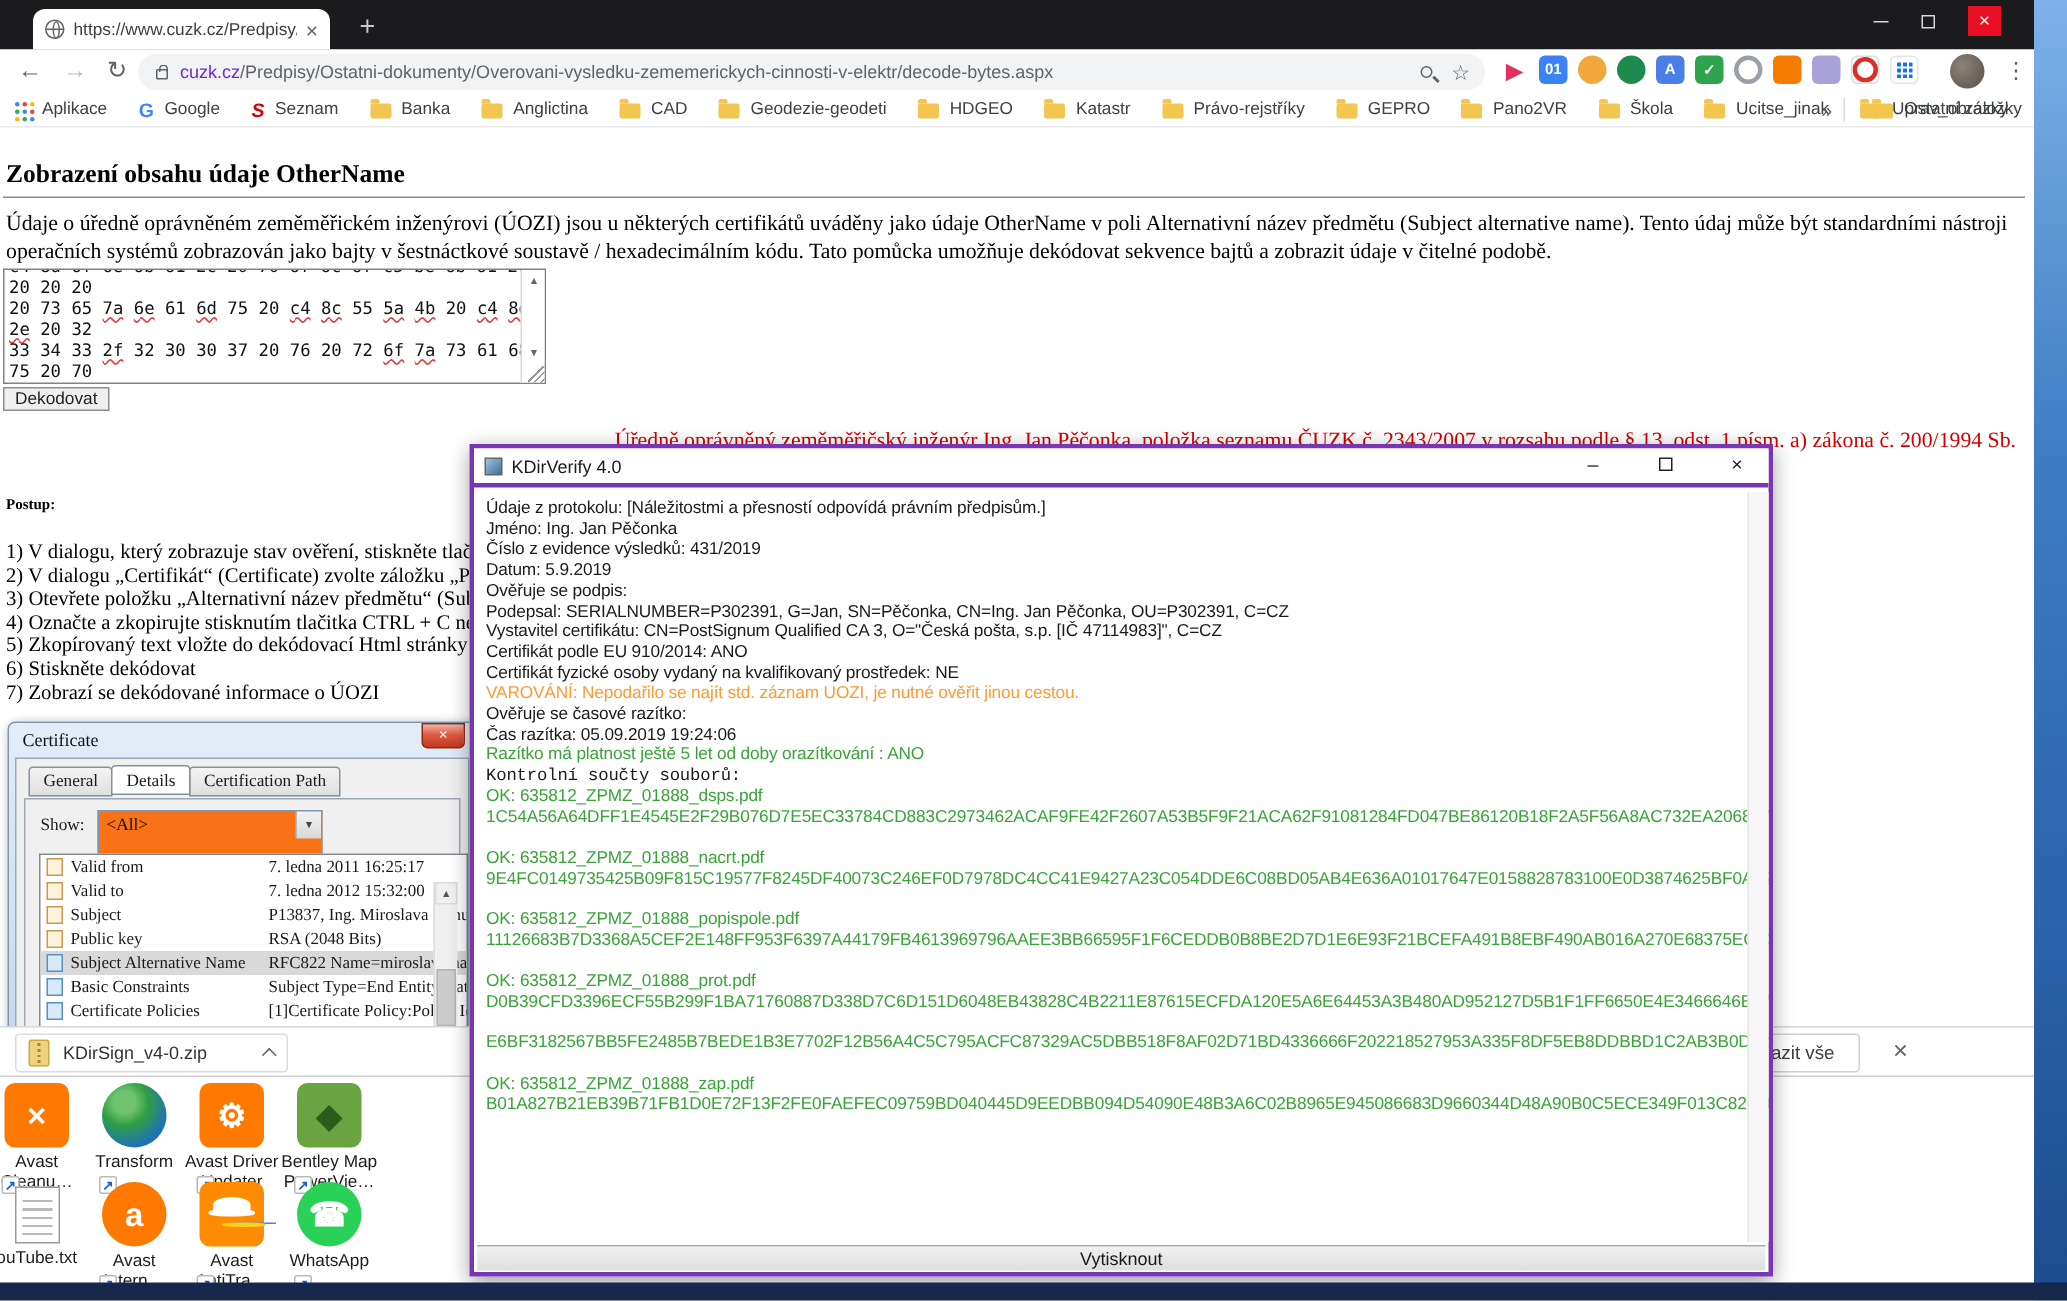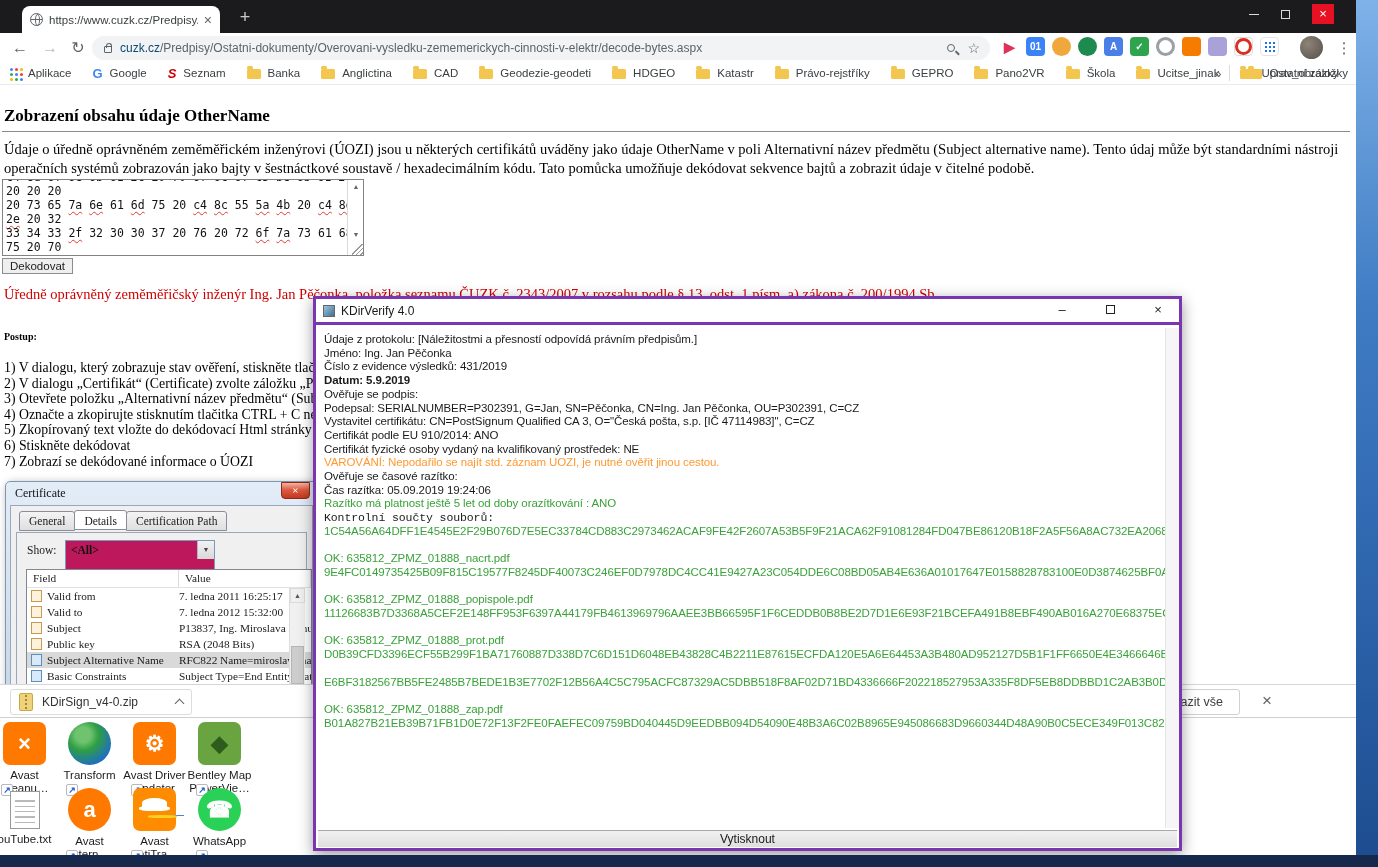--- a/index.html
+++ b/index.html
@@ -19,21 +19,21 @@
   .win-min { width:10px; height:1px; background:#d8dadd; }
   .win-max { width:9px; height:9px; border:1px solid #d8dadd; }
   .win-close { width:22px; height:20px; background:#e81123; color:#fff; font-size:13px; text-align:center; line-height:19px; }
 
   .toolbar { position:absolute; left:0; top:33px; width:1356px; height:29px; background:#fff; }
   .nav-ic { position:absolute; top:3px; font-size:16px; color:#5f6368; width:24px; text-align:center; line-height:24px; }
   .addr { position:absolute; left:92px; top:3px; width:898px; height:24px; background:#f1f3f4; border-radius:12px; display:flex; align-items:center; padding:0 10px; }
   .lock { width:8px; height:7px; border:1.2px solid #5f6368; border-radius:1px; position:relative; margin:3px 8px 0 2px; flex:0 0 auto; }
   .lock::before { content:""; position:absolute; left:0.5px; top:-4px; width:4px; height:4px; border:1.2px solid #5f6368; border-bottom:none; border-radius:3px 3px 0 0; }
   .url { font-size:12px; white-space:nowrap; overflow:hidden; }
-  .url .dom { color:#0c4a6e; } .url .pth { color:#5f6368; }
+  .url .dom { color:#6d28d9; } .url .pth { color:#5f6368; }
   .addr-right { margin-left:auto; display:flex; align-items:center; gap:12px; }
   .mag { width:8px; height:8px; border:1.5px solid #5f6368; border-radius:50%; position:relative; }
   .mag::after { content:""; position:absolute; left:7px; top:7px; width:5px; height:1.5px; background:#5f6368; transform:rotate(45deg); }
   .star { font-size:14px; color:#5f6368; line-height:1; }
   .ext-row { position:absolute; left:1000px; top:4px; display:flex; gap:7px; align-items:center; }
   .ext { width:19px; height:19px; border-radius:4px; display:flex; align-items:center; justify-content:center; font-size:10px; font-weight:bold; overflow:hidden; }
   .ext.ic-round { border-radius:50%; }
   .ext.ic-plain { font-size:14px; }
   .ext.ic-ring { border:3px solid #9aa0a6; border-radius:50%; background:#fff !important; }
   .ext.ic-ring2 { border:1px solid #ddd; }
@@ -64,36 +64,36 @@
   .intro { position:absolute; left:4px; top:39px; width:1348px; font-size:14.5px; line-height:19px; color:#000; }
   .hexbox { position:absolute; left:2px; top:78px; width:362px; height:77px; border:1px solid #828282; background:#fff; overflow:hidden; font-family:"DejaVu Sans Mono",monospace; font-size:11.5px; line-height:14px; padding:0 3px; color:#111; }
   .hexclip { margin-top:-10px; }
   .sq { text-decoration:underline; text-decoration-style:wavy; text-decoration-color:#e03a3a; text-decoration-thickness:1px; text-underline-offset:2px; }
   .hexsb { position:absolute; left:347px; top:79px; width:16px; height:75px; background:#fff; border-left:1px solid #d9d9d9; }
   .hexsb .up, .hexsb .dn { position:absolute; left:0; width:16px; height:12px; text-align:center; font-size:7px; color:#666; line-height:12px; }
   .hexsb .up { top:1px; } .hexsb .dn { bottom:14px; }
   .grip { position:absolute; left:352px; top:143px; width:11px; height:11px;
      background:linear-gradient(135deg, transparent 45%, #9a9a9a 45% 52%, transparent 52% 65%, #9a9a9a 65% 72%, transparent 72% 85%, #9a9a9a 85% 92%, transparent 92%); }
   .decode-btn { position:absolute; left:2px; top:157px; height:16px; padding:0 7px; background:#efefef; border:1px solid #8d8d8d; font-family:"Liberation Sans",sans-serif; font-size:11.5px; color:#222; line-height:14px; }
-  .result { position:absolute; left:4px; top:185px; width:1340px; font-size:14.5px; color:#d10000; }
+  .result { position:absolute; left:4px; top:185px; width:1340px; font-size:14.5px; color:#d10000;text-align:right; }
   .postup-h { position:absolute; left:4px; top:230px; font-size:10px; font-weight:bold; }
   .steps { position:absolute; left:4px; top:259px; width:700px; }
   .step { font-size:13.8px; line-height:15.6px; color:#000; white-space:nowrap; }
 
   
   .cert { position:absolute; left:5px; top:465px; width:313px; height:219px; overflow:hidden; background:linear-gradient(#e3edf8,#c6d7ea); border:1px solid #7f96ad; border-radius:5px 5px 0 0; box-shadow:2px 2px 8px rgba(0,0,0,.35); }
   .cert-title { position:absolute; left:9px; top:4px; font-size:12px; color:#111; }
   .cert-x { position:absolute; right:7px; top:0; width:29px; height:17px; background:linear-gradient(#f5b3a4 0%, #dd5b41 45%, #c0391f 100%); border:1px solid #8e2a14; border-radius:0 0 4px 4px; color:#fff; font-size:11px; font-weight:bold; text-align:center; line-height:15px; }
   .cert-client { position:absolute; left:4px; right:4px; top:23px; bottom:0; background:#f0f0f0; border:1px solid #98a8b8; }
   .cert-tabs { position:absolute; left:8px; top:5px; display:flex; }
   .ctab { padding:3px 9px 2px; font-size:11.5px; color:#1a1a1a; background:linear-gradient(#f4f4f4,#dfdfdf); border:1px solid #8b8e98; border-radius:3px 3px 0 0; margin-right:-1px; position:relative; }
   .ctab.on { background:#fff; z-index:2; top:-1px; padding-top:4px; }
   .cert-panel { position:absolute; left:5px; right:5px; top:26px; height:400px; border:1px solid #9aa8b8; background:#f0f0f0; }
   .show-label { position:absolute; left:10px; top:11px; font-size:11.5px; color:#1a1a1a; }
-  .combo { position:absolute; left:48px; top:7px; width:150px; height:36px; background:#be185d; border:1px solid #7a99b8; font-size:11.5px; color:#111; line-height:18px; padding-left:5px;font-weight:bold; }
+  .combo { position:absolute; left:48px; top:7px; width:150px; height:36px; background:#f97316; border:1px solid #7a99b8; font-size:11.5px; color:#111; line-height:18px; padding-left:5px; }
   .combo .cb { position:absolute; right:0; top:0; width:17px; height:18px; background:linear-gradient(#f2f2f2,#d8d8d8); border-left:1px solid #aabbc9; font-size:7px; color:#444; text-align:center; line-height:18px; }
   .clist { position:absolute; left:9px; top:36px; width:286px; height:360px; background:#fff; border:1px solid #828790; font-size:11.3px; }
   .chead { display:flex; height:18px; border-bottom:1px solid #e2e2e2; color:#222; }
   .chead > div { padding:2px 0 0 6px; border-right:1px solid #dcdcdc; }
   .chf { width:152px; } .chv { flex:1; }
   .crow { display:flex; align-items:center; height:16px; color:#1a1a1a; white-space:nowrap; }
   .crow.sel { background:#d9d9d9; }
   .crow .cic { width:11px; height:12px; margin:0 5px 0 4px; flex:0 0 auto; border:1px solid #c89a50; background:#fdf3dc; }
   .crow .cic.ic-info { border-color:#5a8fc0; background:#d8e9fa; }
   .crow .cf { width:132px; overflow:hidden; } .crow .cv { flex:1; overflow:hidden; }
@@ -343,24 +343,20 @@
             <span class="ctab off">General</span>
 
             <span class="ctab on">Details</span>
 
             <span class="ctab off">Certification Path</span>
           </div>
         <div class="cert-panel">
           <span class="show-label">Show:</span>
           <span class="combo"><span>&lt;All&gt;</span><span class="cb">▼</span></span>
           <div class="clist">
-            <div class="chead">
-              <div class="chf">Field</div>
-              <div class="chv">Value</div>
-            </div>
             <div>
 
                 <div class="crow">
                   <span class="cic ic-doc"></span>
                   <span class="cf">Valid from</span>
                   <span class="cv">7. ledna 2011 16:25:17</span>
                 </div>
 
                 <div class="crow">
                   <span class="cic ic-doc"></span>
@@ -509,21 +505,21 @@
     </div>
     <div class="kdir-body">
 
 
         <div class="kline" style="color: rgb(26, 26, 26);">Údaje z protokolu: [Náležitostmi a přesností odpovídá právním předpisům.]</div>
 
         <div class="kline" style="color: rgb(26, 26, 26);">Jméno: Ing. Jan Pěčonka</div>
 
         <div class="kline" style="color: rgb(26, 26, 26);">Číslo z evidence výsledků: 431/2019</div>
 
-        <div class="kline" style="color: rgb(26, 26, 26); font-weight: bold;">Datum: 5.9.2019</div>
+        <div class="kline" style="color: rgb(26, 26, 26);">Datum: 5.9.2019</div>
 
         <div class="kline" style="color: rgb(26, 26, 26);">Ověřuje se podpis:</div>
 
         <div class="kline" style="color: rgb(26, 26, 26);">Podepsal: SERIALNUMBER=P302391, G=Jan, SN=Pěčonka, CN=Ing. Jan Pěčonka, OU=P302391, C=CZ</div>
 
         <div class="kline" style="color: rgb(26, 26, 26);">Vystavitel certifikátu: CN=PostSignum Qualified CA 3, O="Česká pošta, s.p. [IČ 47114983]", C=CZ</div>
 
         <div class="kline" style="color: rgb(26, 26, 26);">Certifikát podle EU 910/2014: ANO</div>
 
         <div class="kline" style="color: rgb(26, 26, 26);">Certifikát fyzické osoby vydaný na kvalifikovaný prostředek: NE</div>
@@ -532,20 +528,21 @@
 
         <div class="kline" style="color: rgb(26, 26, 26);">Ověřuje se časové razítko:</div>
 
         <div class="kline" style="color: rgb(26, 26, 26);">Čas razítka: 05.09.2019 19:24:06</div>
 
         <div class="kline" style="color: rgb(58, 162, 58);">Razítko má platnost ještě 5 let od doby orazítkování : ANO</div>
 
 
         <div class="kline" style="color: rgb(26, 26, 26); font-family: Liberation Mono, monospace;">Kontrolní součty souborů:</div>
 
+        <div class="kline" style="color: rgb(58, 162, 58);">OK: 635812_ZPMZ_01888_dsps.pdf</div>
 
         <div class="kline" style="color: rgb(58, 162, 58);">1C54A56A64DFF1E4545E2F29B076D7E5EC33784CD883C2973462ACAF9FE42F2607A53B5F9F21ACA62F91081284FD047BE86120B18F2A5F56A8AC732EA206817F</div>
 
         <div class="kline" style="color: rgb(58, 162, 58);"></div>
 
         <div class="kline" style="color: rgb(58, 162, 58);">OK: 635812_ZPMZ_01888_nacrt.pdf</div>
 
         <div class="kline" style="color: rgb(58, 162, 58);">9E4FC0149735425B09F815C19577F8245DF40073C246EF0D7978DC4CC41E9427A23C054DDE6C08BD05AB4E636A01017647E0158828783100E0D3874625BF0AB2</div>
 
         <div class="kline" style="color: rgb(58, 162, 58);"></div>

